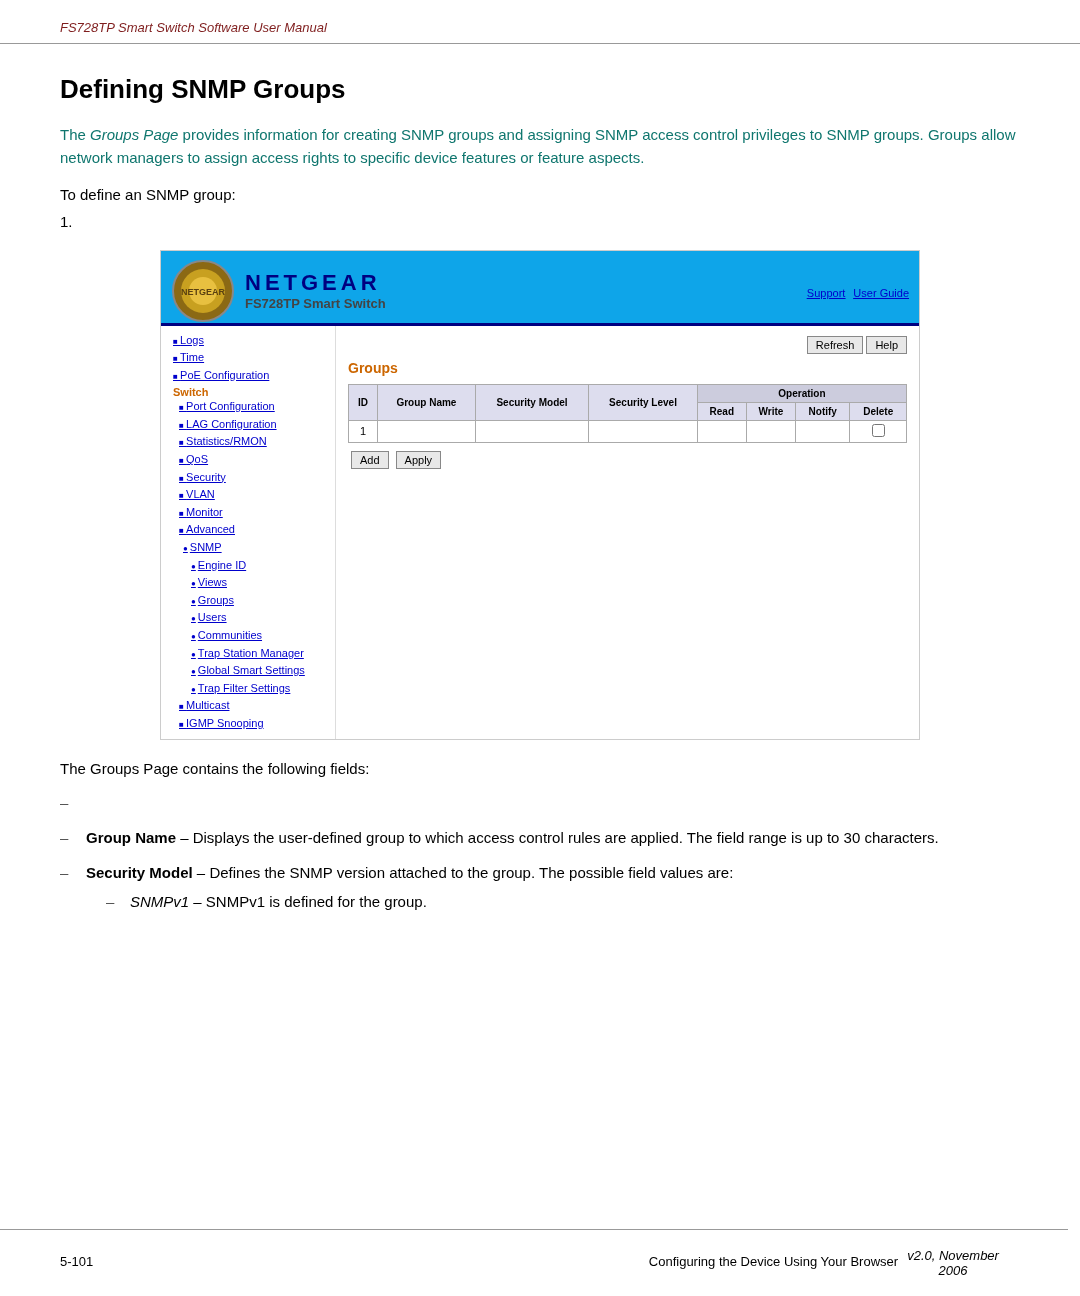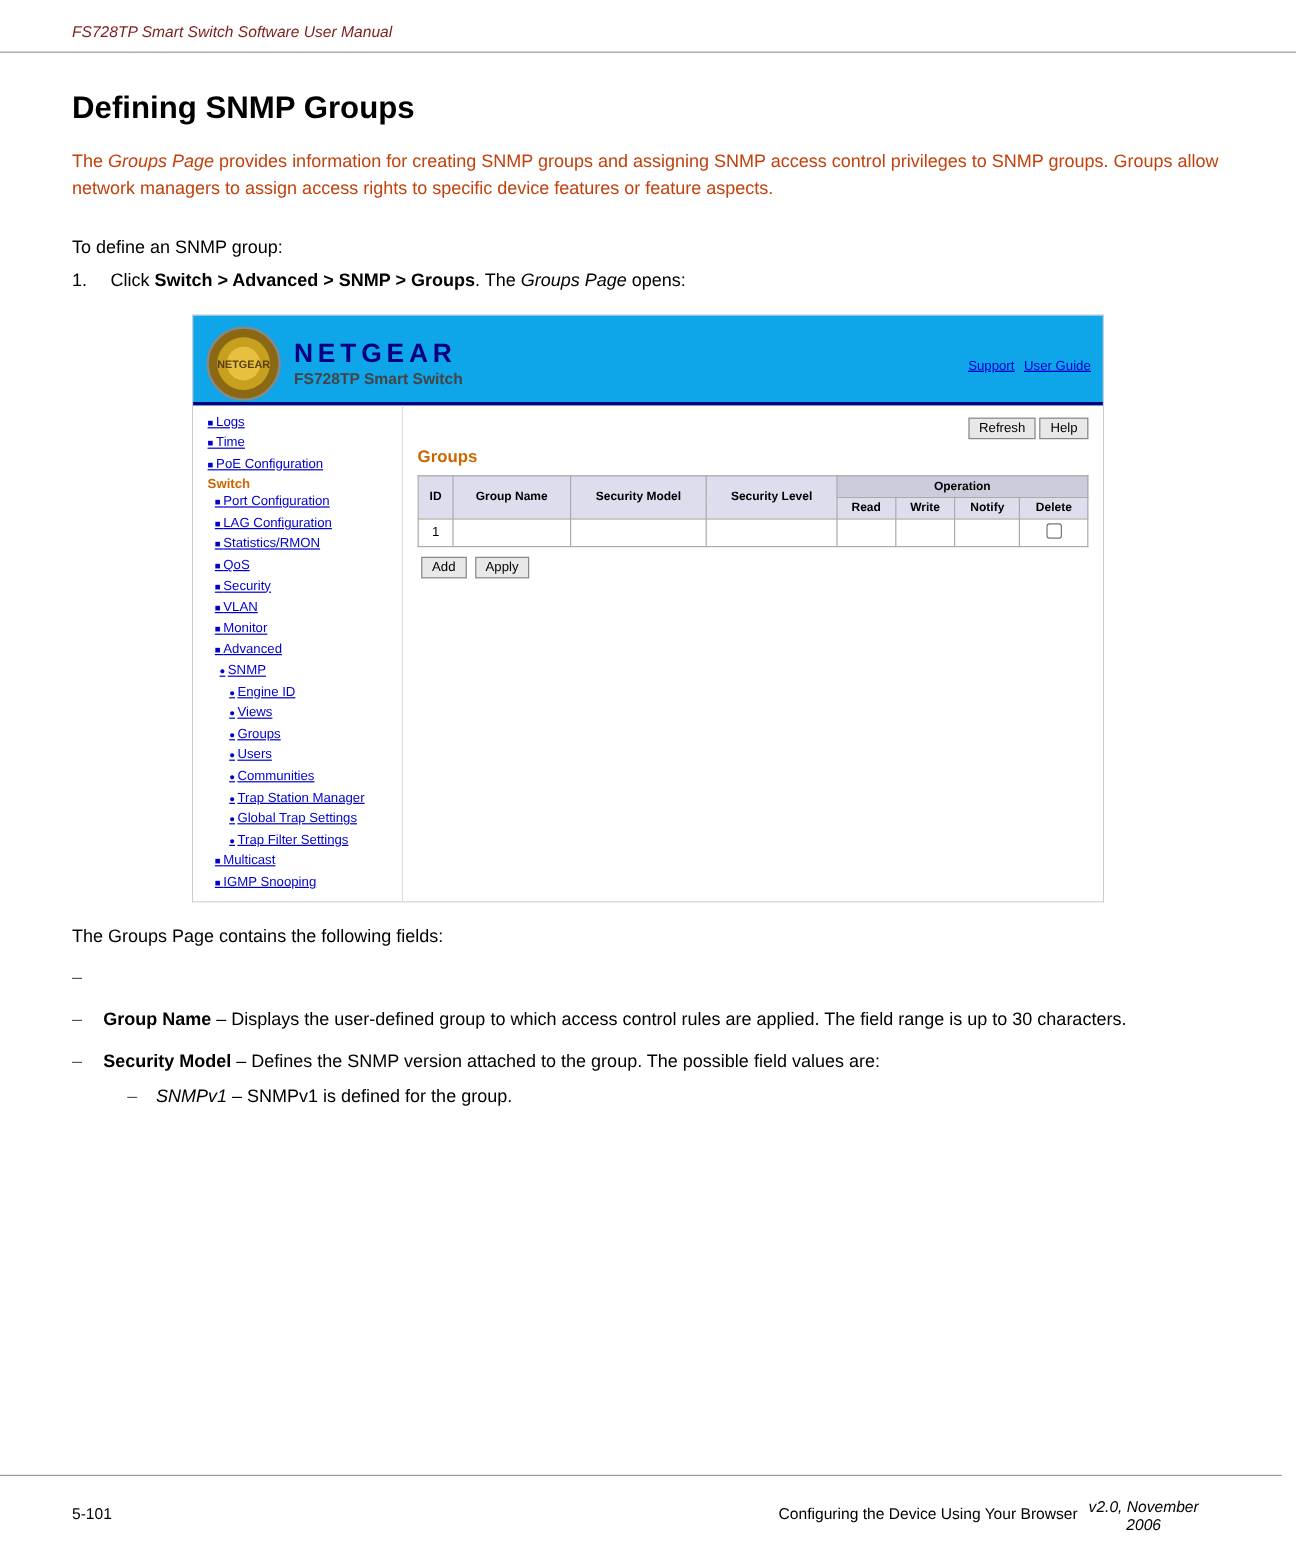--- a/index.html
+++ b/index.html
@@ -39,22 +39,22 @@
     .chapter-title {
       font-size: 26px;
       font-weight: bold;
       margin-bottom: 18px;
       color: #000;
     }
 
     .intro-para {
       font-size: 15px;
       line-height: 1.55;
-      margin-bottom: 28px;
-      color: #c2410c;
+      margin-bottom: 16px;
+      color: #0f766e;
     }
 
     .intro-para em {
       font-style: italic;
     }
 
     .step-intro {
       font-size: 15px;
       margin-bottom: 10px;
     }
@@ -338,23 +338,20 @@
 
     <p class="intro-para">
       The <em>Groups Page</em> provides information for creating SNMP groups and assigning SNMP access control privileges to SNMP groups. Groups allow network managers to assign access rights to specific device features or feature aspects.
     </p>
 
     <p class="step-intro">To define an SNMP group:</p>
 
     <ol class="numbered-list">
       <li>
         <span class="num">1.</span>
-        <span class="step-text">
-          Click <strong>Switch &gt; Advanced &gt; SNMP &gt; Groups</strong>. The <em>Groups Page</em> opens:
-        </span>
       </li>
     </ol>
 
     <div class="screenshot-box">
 
       <div class="ng-header">
         <div class="ng-logo-area">
 
           <div style="position:relative;width:64px;height:64px;">
             <svg width="64" height="64" viewBox="0 0 64 64">
@@ -391,21 +388,21 @@
           <a class="bullet indent2" style="color:#0000cc;">VLAN</a>
           <a class="bullet indent2" style="color:#0000cc;">Monitor</a>
           <a class="bullet indent2" style="color:#0000cc;">Advanced</a>
           <a class="bullet-sm indent3" style="color:#0000cc; padding-left:18px;">SNMP</a>
           <a class="bullet-sm" style="color:#0000cc; padding-left:26px;">Engine ID</a>
           <a class="bullet-sm" style="color:#0000cc; padding-left:26px;">Views</a>
           <a class="bullet-sm" style="color:#0000cc; padding-left:26px;">Groups</a>
           <a class="bullet-sm" style="color:#0000cc; padding-left:26px;">Users</a>
           <a class="bullet-sm" style="color:#0000cc; padding-left:26px;">Communities</a>
           <a class="bullet-sm" style="color:#0000cc; padding-left:26px;">Trap Station Manager</a>
-          <a class="bullet-sm" style="color:#0000cc; padding-left:26px;">Global Trap Settings</a>
+          <a class="bullet-sm" style="color:#0000cc; padding-left:26px;">Global Smart Settings</a>
           <a class="bullet-sm" style="color:#0000cc; padding-left:26px;">Trap Filter Settings</a>
           <a class="bullet indent2" style="color:#0000cc;">Multicast</a>
           <a class="bullet indent2" style="color:#0000cc;">IGMP Snooping</a>
         </div>
 
         <div class="ng-main">
           <div class="ng-top-buttons">
             <button class="ng-btn">Refresh</button>
             <button class="ng-btn">Help</button>
           </div>

